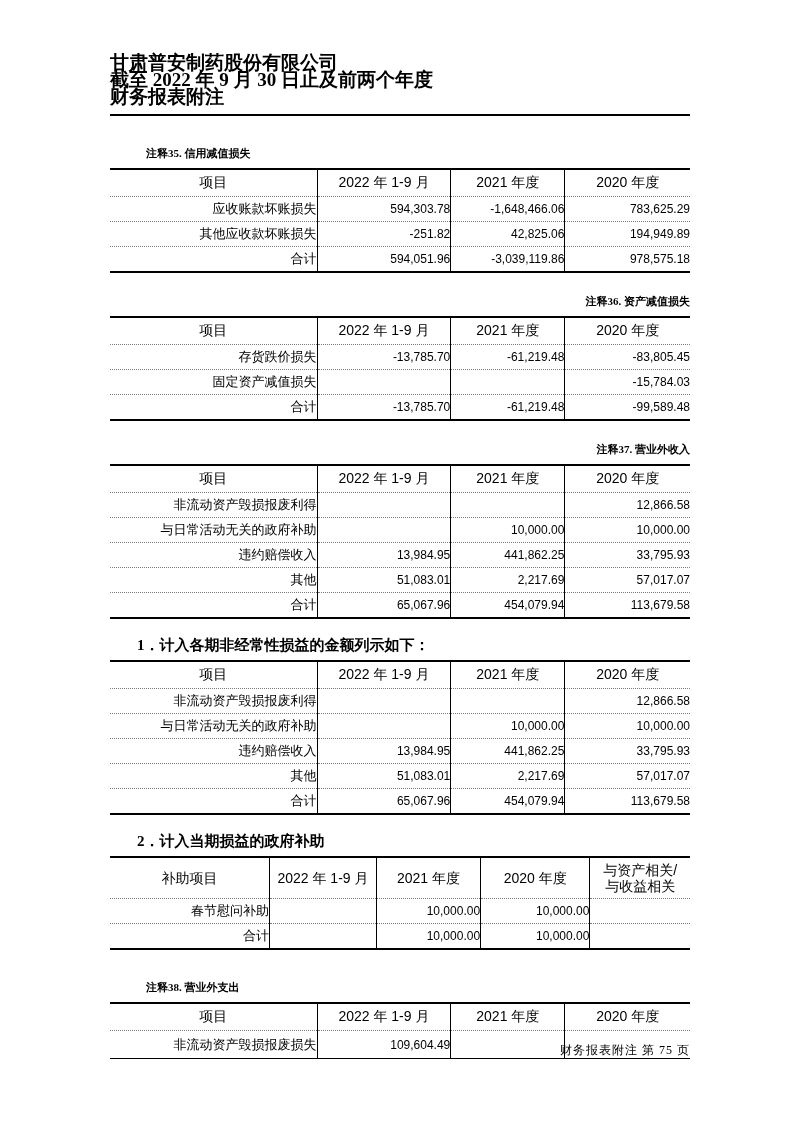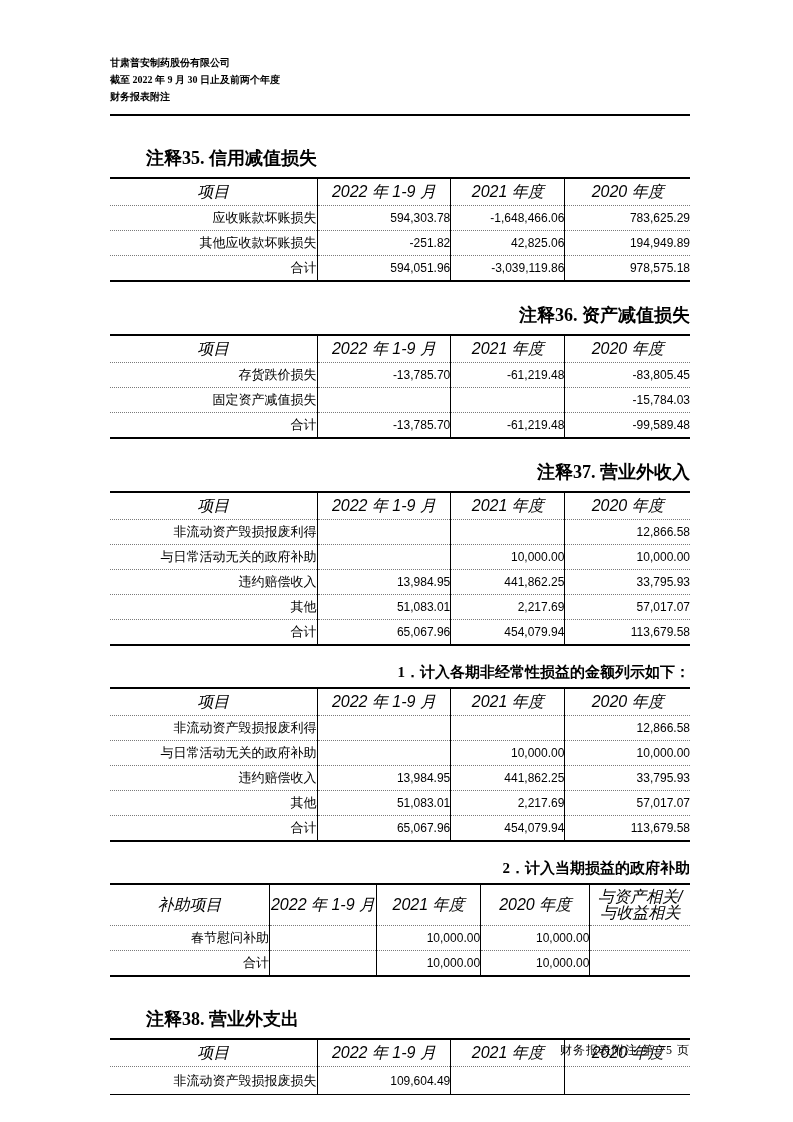--- a/index.html
+++ b/index.html
@@ -15,45 +15,44 @@
     color: #000;
     font-family: "Liberation Serif", "DejaVu Serif", serif;
   }
   .content {
     width: 580px;
     margin-left: 110px;
   }
   
   .doc-header {
     padding-top: 54px;
-    font-size: 10px;
+    font-size: 19px;
     line-height: 17px;
     font-weight: bold;
   }
   .header-rule {
     border: none;
     border-top: 2px solid #000;
     margin: 9px 0 0 0;
   }
   
   .note-title {
     font-weight: bold;
-    font-size: 18px;
+    font-size: 11px;
     padding-left: 36px;
     margin-top: 30px;
     margin-bottom: 0;
   }
   .mt-sec { margin-top: 21px; text-align: right; }
   .sub-title {
     font-weight: bold;
     font-size: 15px;
     padding-left: 27px;
     margin-top: 17px;
     margin-bottom: 0;
-    text-align: right;
   }
   
   table.fin {
     width: 580px;
     table-layout: fixed;
     border-collapse: collapse;
     border-top: 2.5px solid #000;
     border-bottom: 2.5px solid #000;
     margin-top: 7px;
     font-size: 13px;
@@ -70,22 +69,21 @@
   table.fin th { height: 26px; }
   table.fin .tall th { height: 40px; line-height: 16px; white-space: normal; }
   
   table.fin th + th, table.fin td + td { border-left: 1.2px solid #000; }
   
   table.fin thead tr th { border-bottom: 1px dotted #7a7a7a; }
   table.fin tbody tr + tr td { border-top: 1px dotted #7a7a7a; }
   .hdr {
     text-align: center;
     font-family: "Liberation Sans", "DejaVu Sans", sans-serif;
-    font-size: 16px;
-    font-style: italic;
+    font-size: 14px;
   }
   .lbl { text-align: right; padding-left: 8px; margin-left: 9px; }
   .ctr { text-align: right; }
   .num {
     text-align: right;
     padding-right: 10px;
     font-family: "Liberation Sans", "DejaVu Sans", sans-serif;
     font-size: 12px;
   }
   

